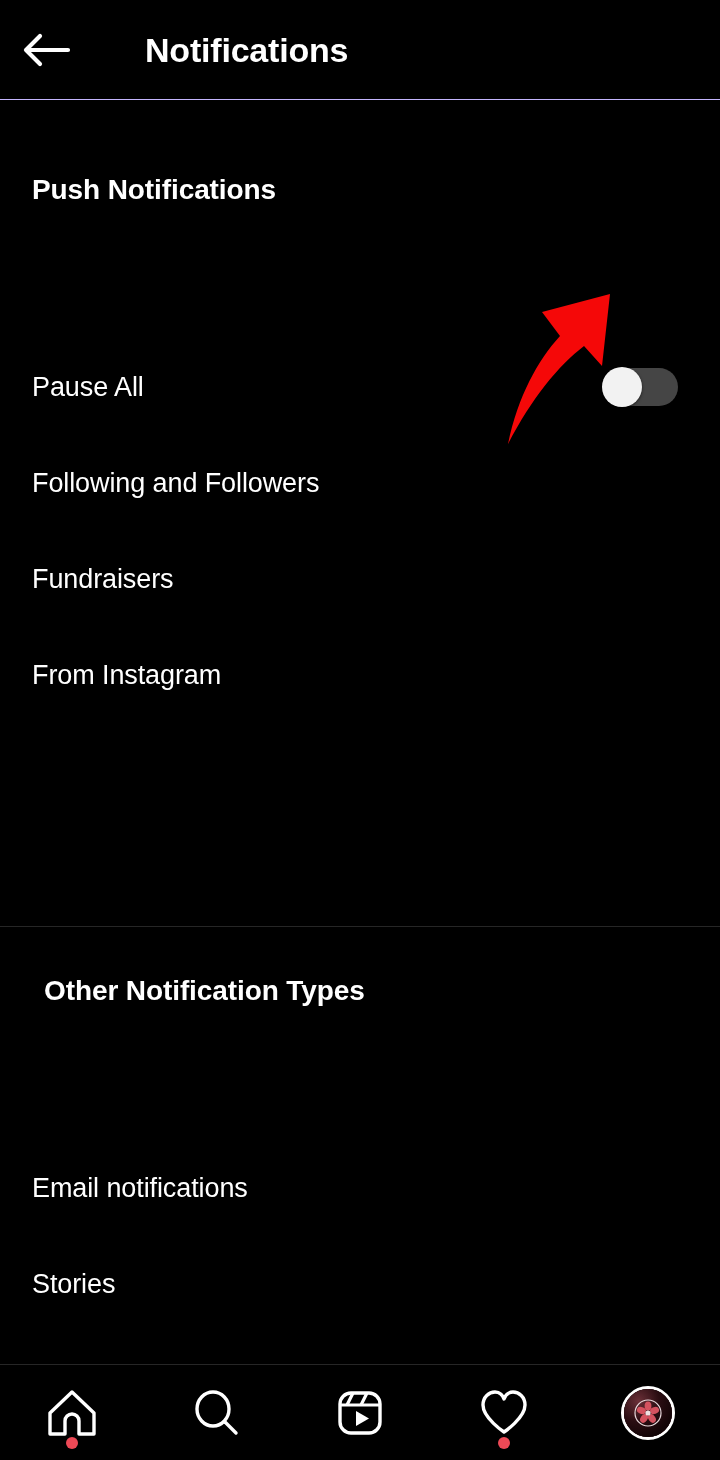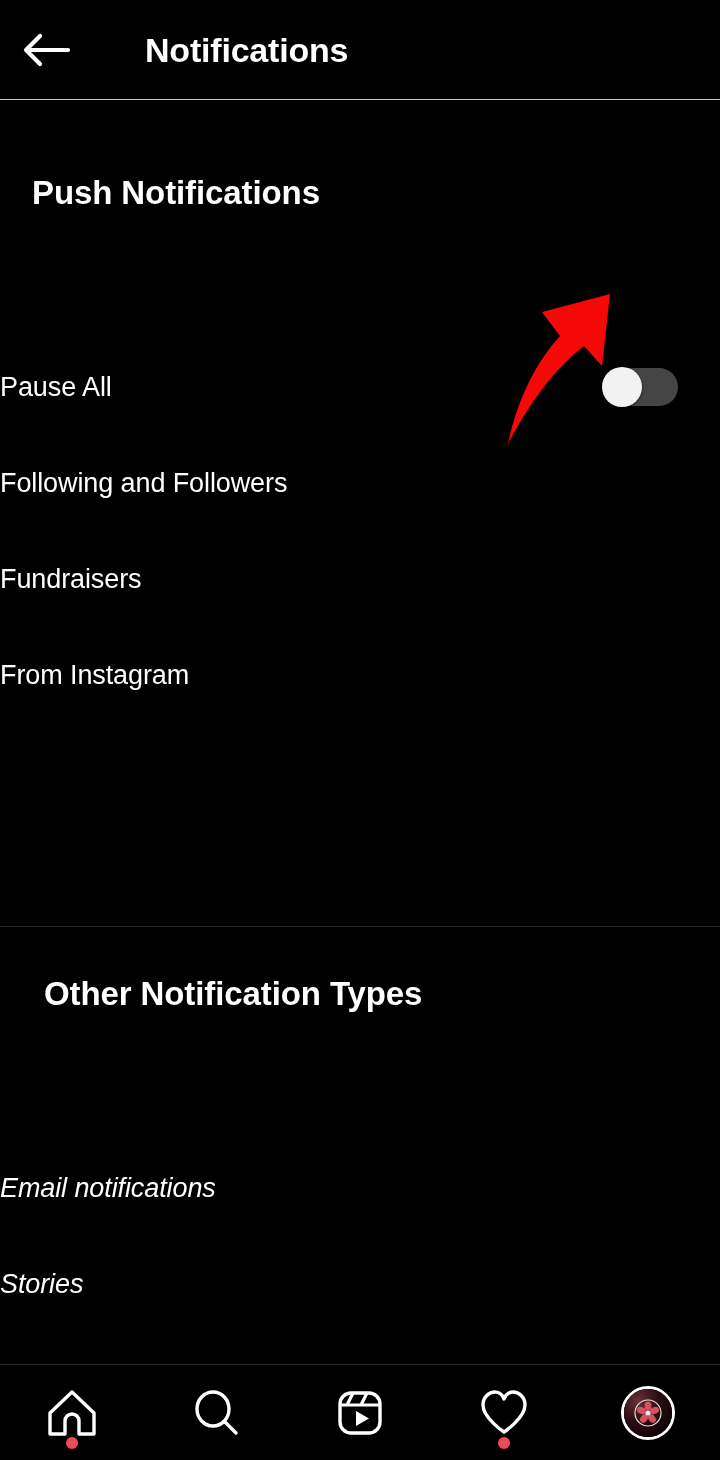--- a/index.html
+++ b/index.html
@@ -51,47 +51,48 @@
     width: 720px;
     height: 1263px;
   }
   .section-divider {
     height: 1px;
     background: #262626;
     width: 100%;
   }
 
   .section-title {
-    font-size: 33px;
+    font-size: 28px;
     font-weight: bold;
     color: #ffffff;
     padding-left: 32px;
     letter-spacing: -0.1px;
   }
 
   .row {
     display: flex;
     align-items: center;
     justify-content: space-between;
+    padding-left: 32px;
     padding-right: 42px;
     height: 96px;
     cursor: pointer;
   }
   .row-label {
     font-size: 27px;
     font-weight: normal;
     color: #ffffff;
     letter-spacing: -0.1px;
   }
 
   
   .push-title { position: absolute; top: 73px; left: 0; }
   .rows-push { position: absolute; top: 238px; left: 0; width: 100%; }
   .other-title { position: absolute; top: 874px; left: 0; padding-left: 44px; }
-  .rows-other { position: absolute; top: 1039px; left: 0; width: 100%; font-style: italic; }
+  .rows-other { position: absolute; top: 1039px; left: 0; width: 100%; }
   .divider-1 { position: absolute; top: 825px; left: 0; width: 100%; }
 
   .rows-push .row, .rows-other .row { height: 96px; padding-top: 0; }
 
   
   .toggle {
     position: relative;
     width: 72px;
     height: 38px;
     border-radius: 19px;

